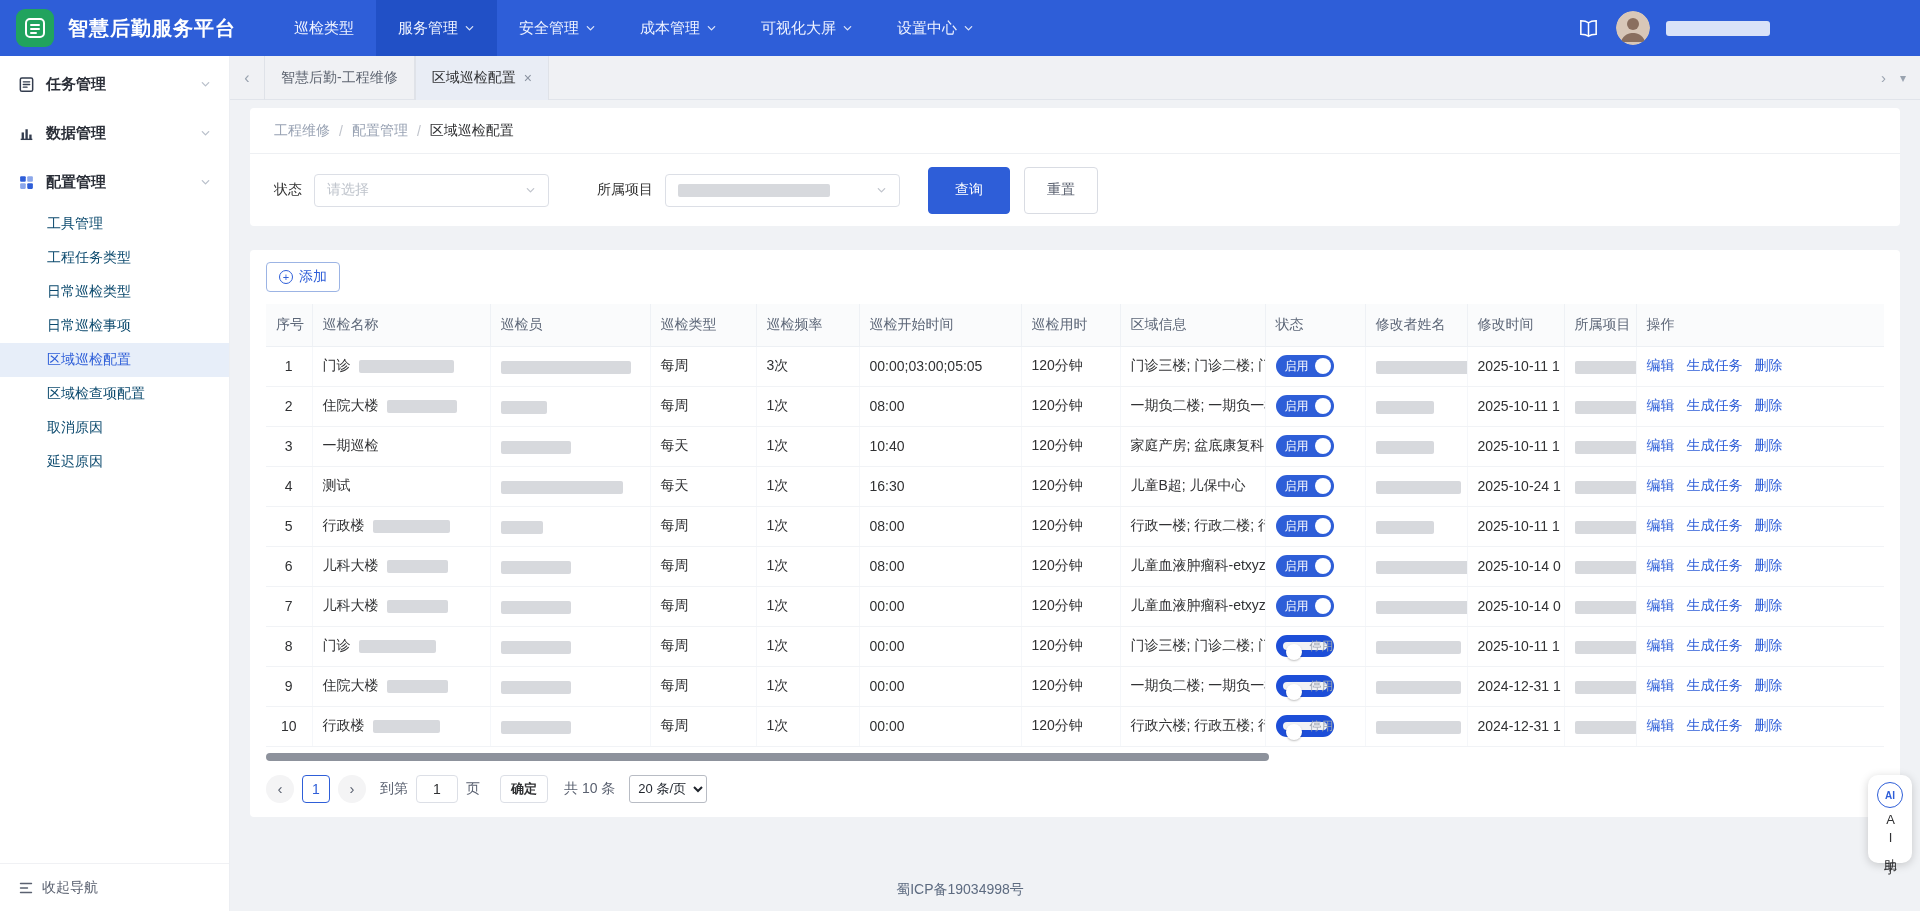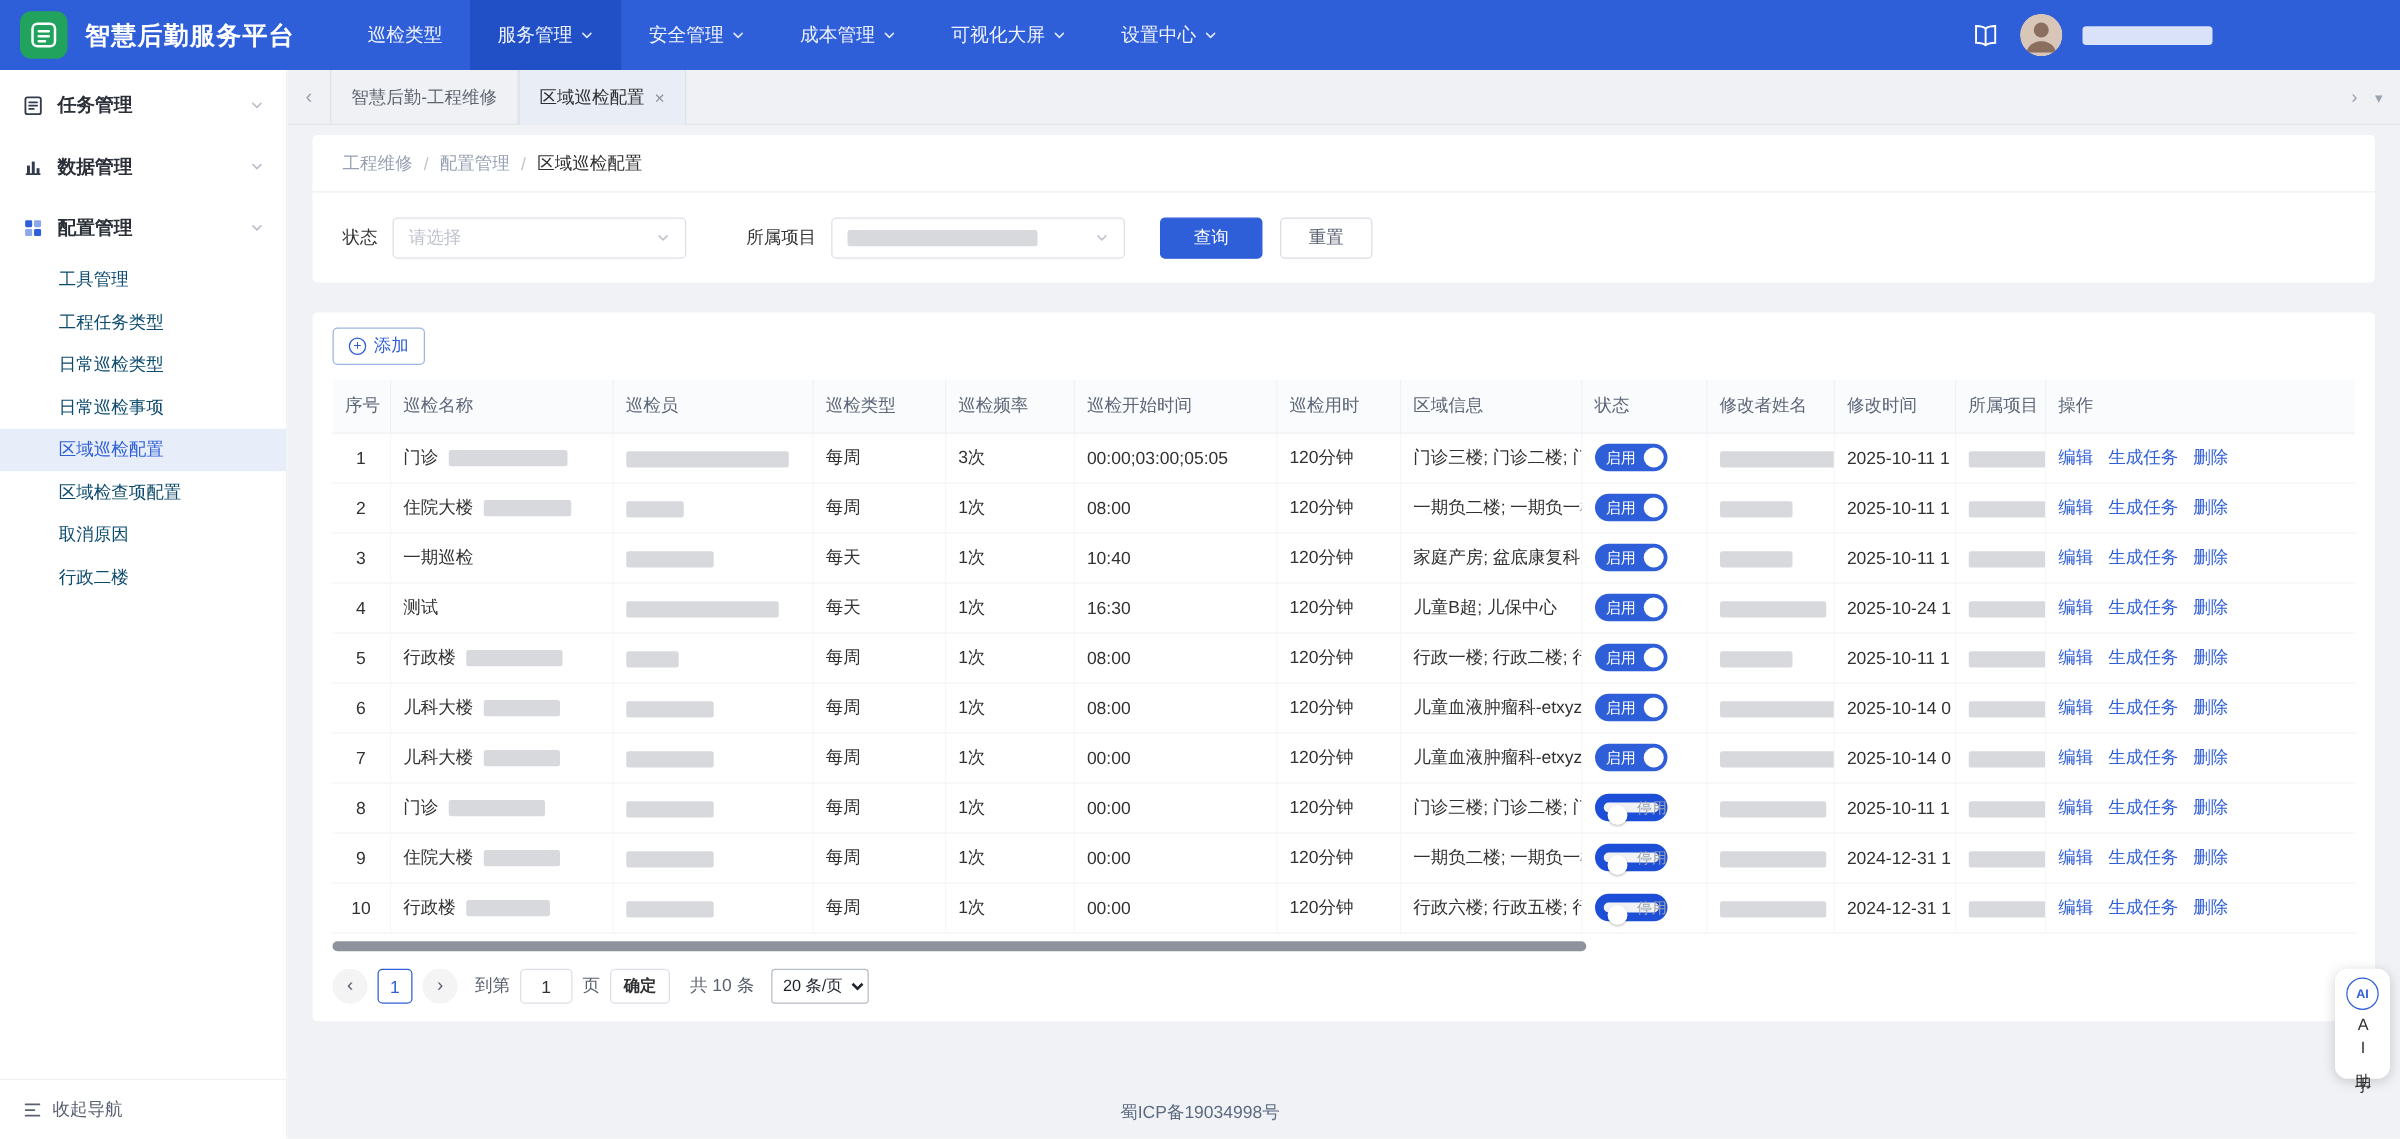--- a/index.html
+++ b/index.html
@@ -61,21 +61,21 @@
   .crumb{ color:#98a2b3; }
   .crumb.current{ color:#303133; }
   .crumb-sep{ margin:0 9px; color:#c0c4cc; }
   .filter-row{ height:72px; display:flex; align-items:center; padding:0 24px; font-size:14px; color:#333; }
   .f-label{ margin-right:12px; white-space:nowrap; }
   .select{ width:235px; height:33px; border:1px solid #dcdfe6; border-radius:4px; background:#fff;
     display:flex; align-items:center; justify-content:space-between; padding:0 12px; }
   .placeholder{ color:#bfc4cc; }
   .sel-gap1{ margin-right:48px; }
   .sel-gap2{ margin-right:28px; }
-  .btn{ height:33px; padding:0 22px; border-radius:4px; font-size:14px; border:1px solid #d9dce3;
+  .btn{ height:47px; padding:0 22px; border-radius:4px; font-size:14px; border:1px solid #d9dce3;
     background:#fff; color:#5a6170; font-family:inherit; }
   .btn.primary{ background:#2e5ed8; border-color:#2e5ed8; color:#fff; padding:0 26px; margin-right:14px; }
 
   
   .table-card{ margin-top:24px; padding:12px 16px 14px; }
   .add-btn{ height:30px; padding:0 12px; border:1px solid #9cb4e4; border-radius:4px; background:#fff;
     color:#2e5ed8; font-size:14px; display:inline-flex; align-items:center; gap:6px; font-family:inherit; }
   .plus-circle{ width:14px; height:14px; border:1.3px solid #2e5ed8; border-radius:50%;
     display:inline-flex; align-items:center; justify-content:center; font-size:11px; line-height:1; }
   table{ width:100%; border-collapse:collapse; table-layout:fixed; margin-top:12px; font-size:14px; }
@@ -105,21 +105,21 @@
 
   .pagination{ display:flex; align-items:center; margin-top:14px; font-size:14px; color:#5a6170; }
   .pg-btn{ width:28px; height:28px; border-radius:50%; background:#f4f4f5; display:flex;
     align-items:center; justify-content:center; color:#5a6170; margin-right:8px; font-size:15px; }
   .pg-page{ min-width:28px; height:28px; border:1px solid #2e5ed8; color:#2e5ed8; background:#fff;
     border-radius:4px; display:flex; align-items:center; justify-content:center; margin-right:8px; padding:0 6px; }
   .pg-next{ margin-right:14px; }
   .goto-input{ width:42px; height:28px; border:1px solid #dcdfe6; border-radius:4px; text-align:center;
     margin:0 8px; font-size:14px; color:#303133; font-family:inherit; }
   .confirm-btn{ height:28px; padding:0 10px; border:1px solid #dcdfe6; border-radius:4px; background:#fff;
-    margin:0 16px 0 8px; font-weight:700; color:#303133; font-family:inherit; font-size:13px; }
+    margin:0 16px 0 20px; font-weight:700; color:#303133; font-family:inherit; font-size:13px; }
   .total{ margin-right:14px; }
   .size-select{ height:28px; border:1px solid #b8bcc4; border-radius:3px; font-size:13px;
     font-family:inherit; color:#1f242c; background:#fff; padding:0 4px; }
 
   .footer{ position:fixed; bottom:12px; left:0; width:100%; text-align:center;
     color:#5d6b80; font-size:14px; z-index:5; }
 
   .ai-fab{ position:fixed; right:8px; bottom:48px; width:44px; padding:7px 0 9px; background:#fff;
     border-radius:10px; box-shadow:0 2px 10px rgba(0,0,0,.18); display:flex; flex-direction:column;
     align-items:center; gap:4px; z-index:40; }
@@ -251,21 +251,21 @@
         </span>
       </div>
       <div class="submenu" data-interactable="false">
         <div class="submenu-item" data-interactable="true">工具管理</div>
         <div class="submenu-item" data-interactable="true">工程任务类型</div>
         <div class="submenu-item" data-interactable="true">日常巡检类型</div>
         <div class="submenu-item" data-interactable="true">日常巡检事项</div>
         <div class="submenu-item selected" data-interactable="true">区域巡检配置</div>
         <div class="submenu-item" data-interactable="true">区域检查项配置</div>
         <div class="submenu-item" data-interactable="true">取消原因</div>
-        <div class="submenu-item" data-interactable="true">行政二楼</div>
+        <div class="submenu-item" data-interactable="true">延迟原因</div>
       </div>
     </div>
   <div class="collapse-nav" data-interactable="true">
     <span data-interactable="false" style="display:flex;">
       <svg width="16" height="16" viewBox="0 0 16 16" fill="none" stroke="#5a6170" stroke-width="1.4" stroke-linecap="round">
           <path d="M2.5 3.5h11M2.5 8h7M2.5 12.5h11"></path>
         </svg>
     </span>
     <span data-interactable="false">收起导航</span>
   </div>

